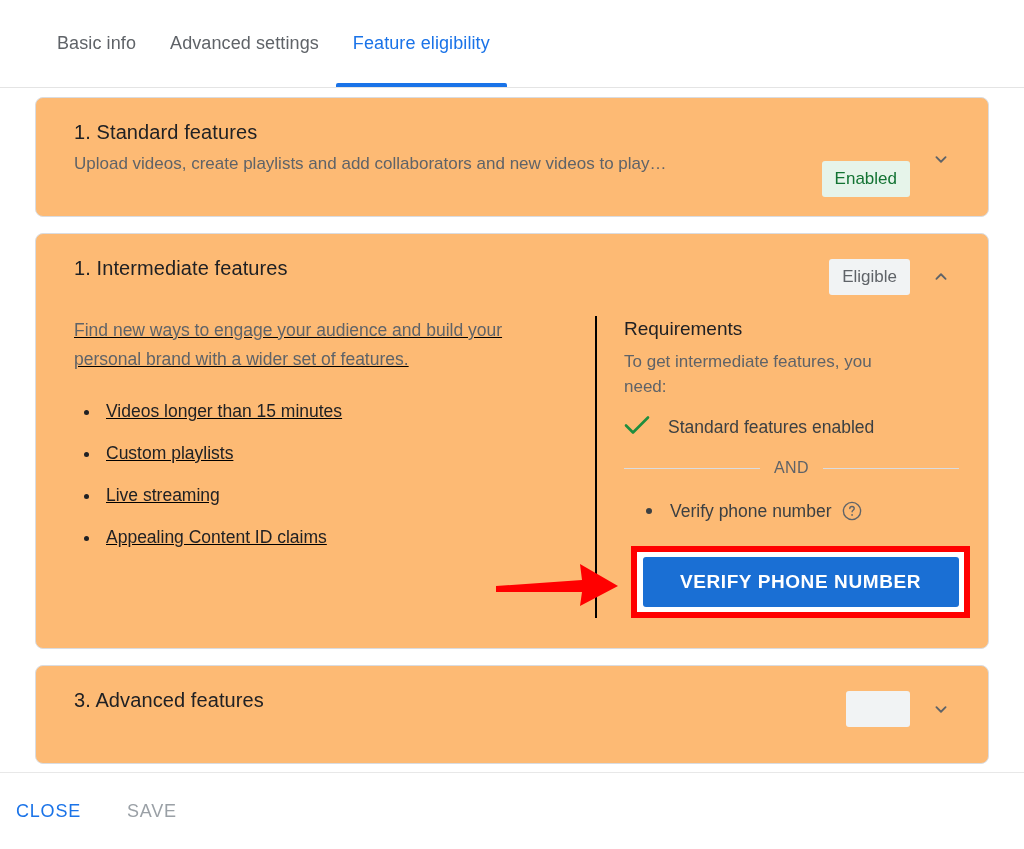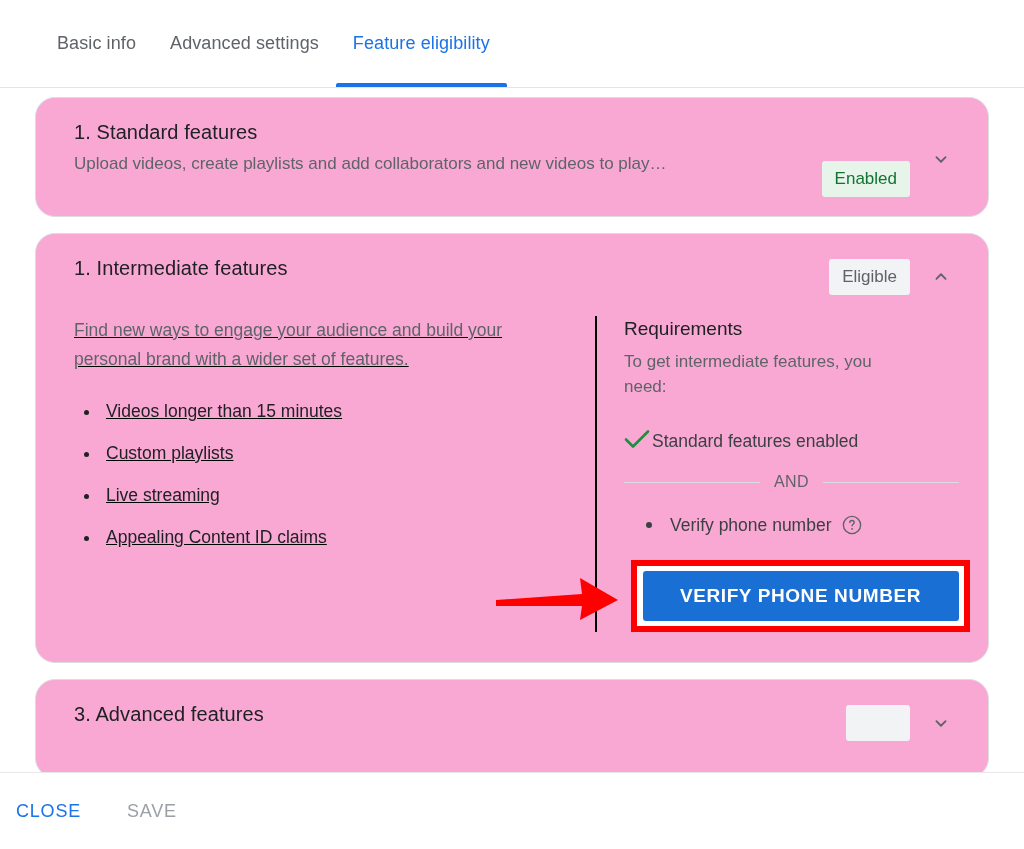--- a/index.html
+++ b/index.html
@@ -52,23 +52,23 @@
   .body {
     position: relative;
     flex: 1 1 auto;
     overflow: hidden;
     background: #fff;
     padding: 0 35px;
     border-bottom: 1px solid #e8e8e8;
   }
 
   .card {
-    background: #f9a8d4;
+    background: #fdba74;
     border: 1px solid #dadce0;
-    border-radius: 20px;
+    border-radius: 8px;
     margin-top: 16px;
   }
   .card:first-child { margin-top: 9px; }
 
   .card-head {
     display: flex;
     align-items: flex-start;
     padding: 21px 24px 19px 38px;
   }
   .card-head-text { flex: 1 1 auto; min-width: 0; }
@@ -154,22 +154,22 @@
   .req-sub {
     margin-top: 8px;
     font-size: 17px;
     color: #5f6368;
     line-height: 25px;
     max-width: 292px;
   }
   .req-done {
     display: flex;
     align-items: center;
-    margin-top: 30px;
-    gap: 2px;
+    margin-top: 16px;
+    gap: 18px;
   }
   .req-done .label {
     font-size: 17.5px;
     color: #3c4043;
     line-height: 24px;
   }
   .and-row {
     display: flex;
     align-items: center;
     gap: 14px;

